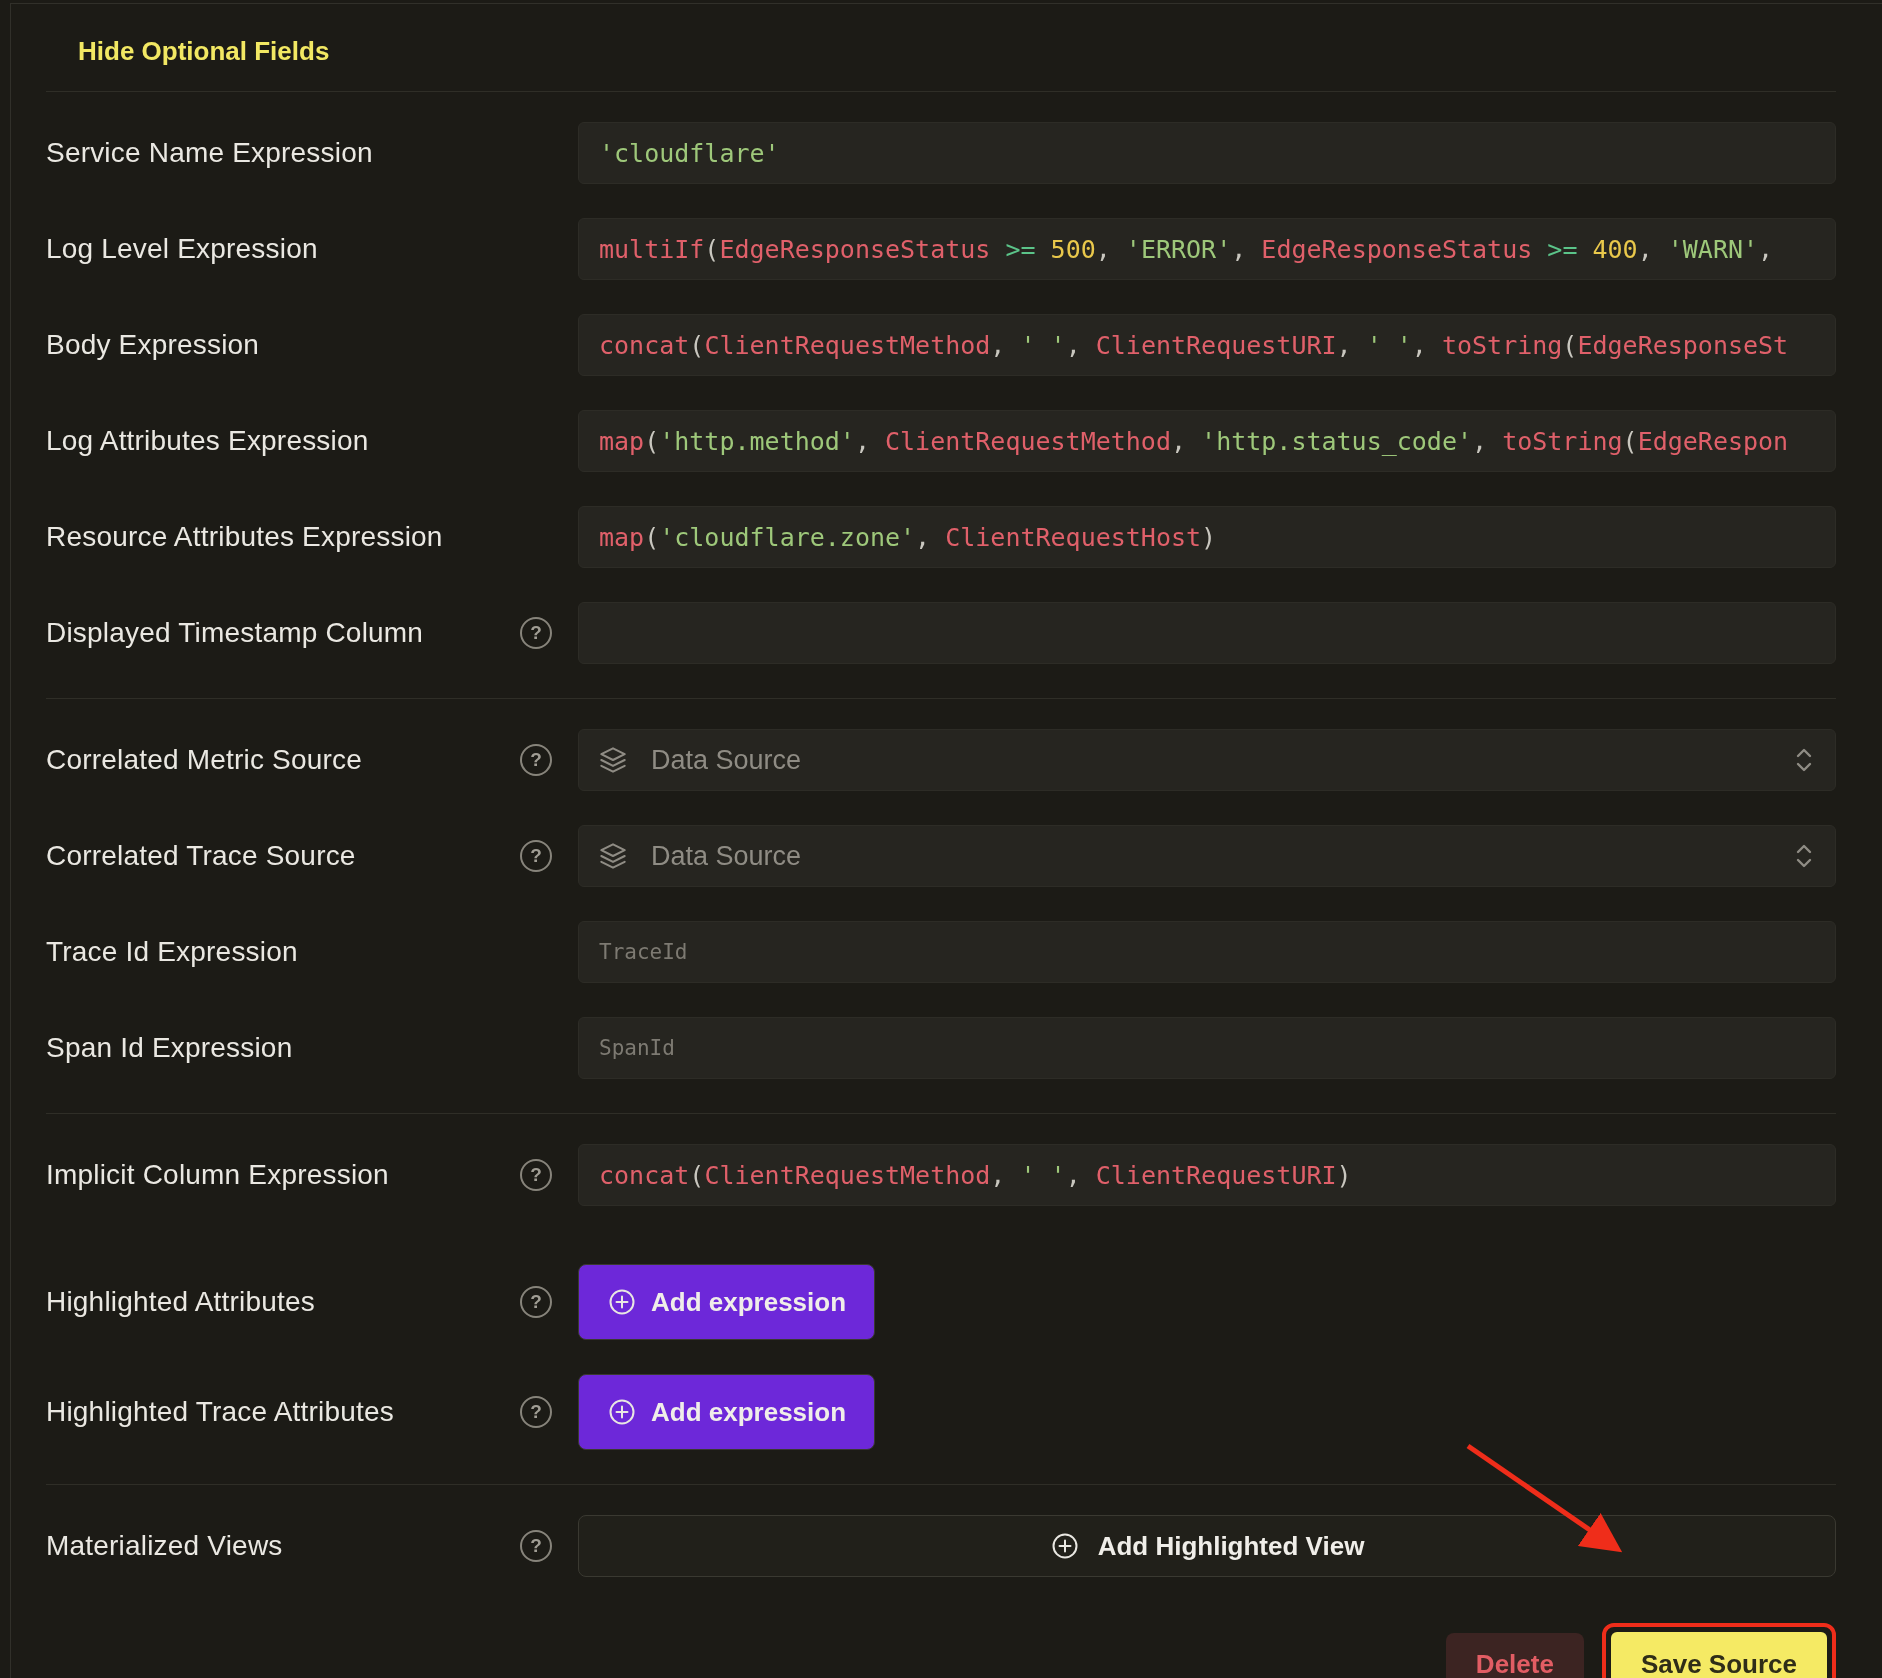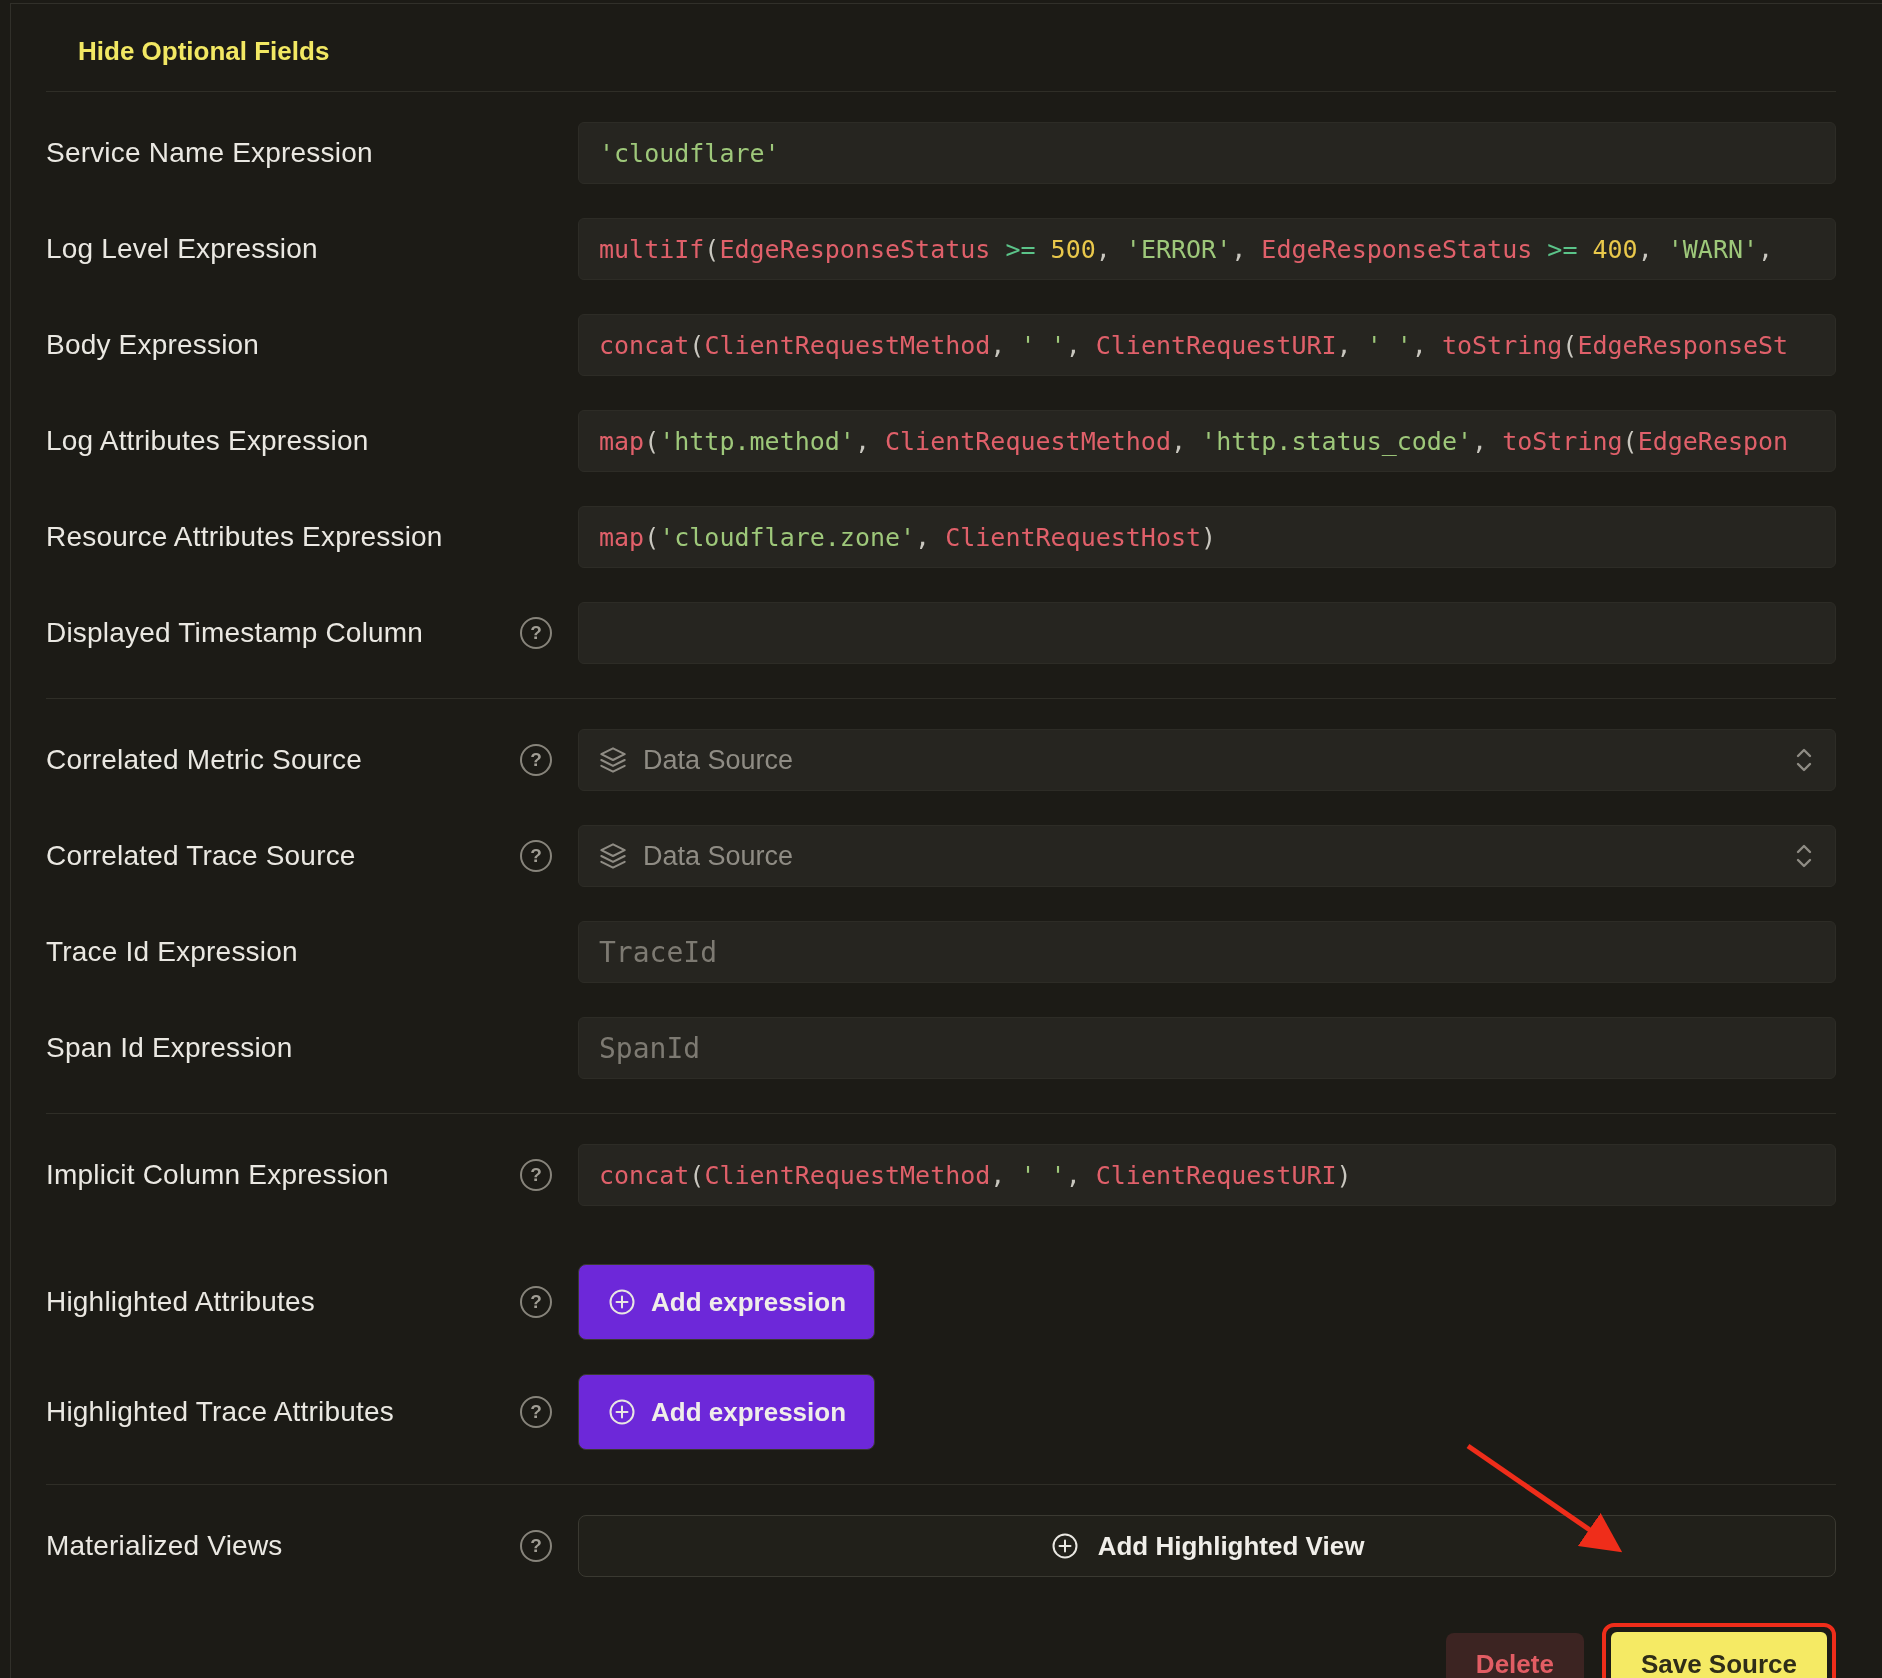--- a/index.html
+++ b/index.html
@@ -89,26 +89,26 @@
   .tok-num{color:var(--syn-num);}
   .tok-op{color:var(--syn-op);}
   .tok-punct{color:var(--syn-punct);}
   input.field-input{
     flex:1;height:62px;
     background:#262520;
     border:1px solid #2d2c26;
     border-radius:6px;
     padding:0 20px;
     font-family:"DejaVu Sans Mono", monospace;
-    font-size:28px;
+    font-size:21px;
     color:#8b5cf6;
     outline:none;
   }
   input.field-input::placeholder{color:#7d7a72;opacity:1;}
-  .select{gap:16px;cursor:pointer;}
+  .select{gap:24px;cursor:pointer;}
   .select .ph{color:#8f8c84;font-size:27px;}
   .select .updown{margin-left:auto;display:flex;align-items:center;}
   .icon{display:flex;align-items:center;justify-content:center;flex:none;}
   .btn{
     font-family:"Liberation Sans", sans-serif;
     font-weight:700;font-size:26px;
     border:none;cursor:pointer;
     display:inline-flex;align-items:center;justify-content:center;
     border-radius:8px;
   }

